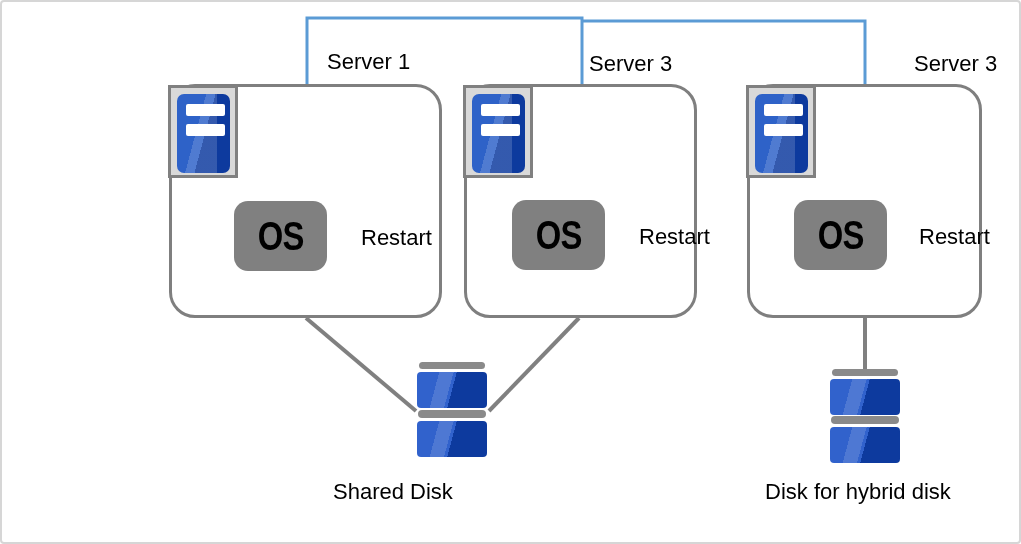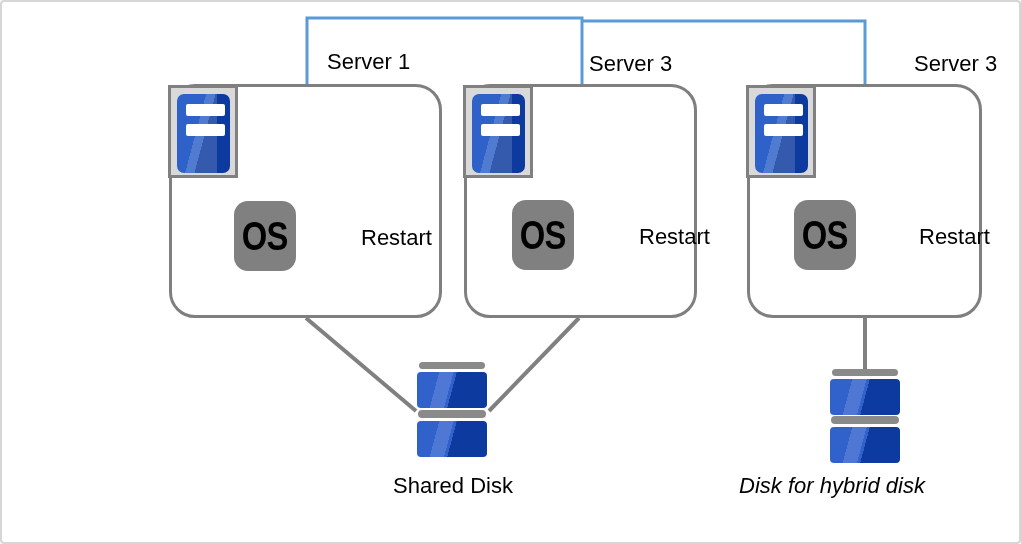--- a/index.html
+++ b/index.html
@@ -61,21 +61,21 @@
   }
   .tower-slot{
     position:absolute;left:9px;width:39px;height:12px;
     background:#fff;border-radius:2px;
   }
   .tower-slot.s1{top:10px;}
   .tower-slot.s2{top:30px;}
 
   .os-badge{
     position:absolute;
-    width:62px;height:70px;
+    width:93px;height:70px;
     background:var(--os-badge-gray,#808080);
     border-radius:14px;
     display:flex;align-items:center;justify-content:center;
   }
   #os-badge-1{left:232px;top:199px;}
   #os-badge-2{left:510px;top:198px;}
   #os-badge-3{left:792px;top:198px;}
   .os-text{
     font-size:41px;font-weight:bold;letter-spacing:-1px;
     transform:scaleX(.8);transform-origin:center;
@@ -111,26 +111,26 @@
   #shared-disk .bar-mid{left:416px;top:408px;width:68px;height:8px;}
   #shared-disk .rect-2{left:415px;top:419px;}
   
   #hybrid-disk .bar-top{left:830px;top:367px;width:66px;height:7px;}
   #hybrid-disk .rect-1{left:828px;top:377px;}
   #hybrid-disk .bar-mid{left:829px;top:414px;width:68px;height:8px;}
   #hybrid-disk .rect-2{left:828px;top:425px;}
 
   .disk-caption{
     position:absolute;
-    text-align:center;
     font-size:22px;line-height:25px;
     white-space:nowrap;
+    margin-top:6px;
   }
   #shared-disk-caption{left:331px;top:471px;width:240px;}
-  #hybrid-disk-caption{left:730px;top:471px;width:200px;font-style:italic;}
+  #hybrid-disk-caption{left:763px;top:471px;width:200px;}
 </style>
 </head>
 <body>
 
 <div class="canvas">
 
   <svg class="lines" viewBox="0 0 1021 544">
     <path class="blue-line" d="M580,19 H863 V83"></path>
     <path class="blue-line" d="M305,83 V16 H580 V83"></path>
     <path class="gray-line" d="M304,316 L414,409"></path>

